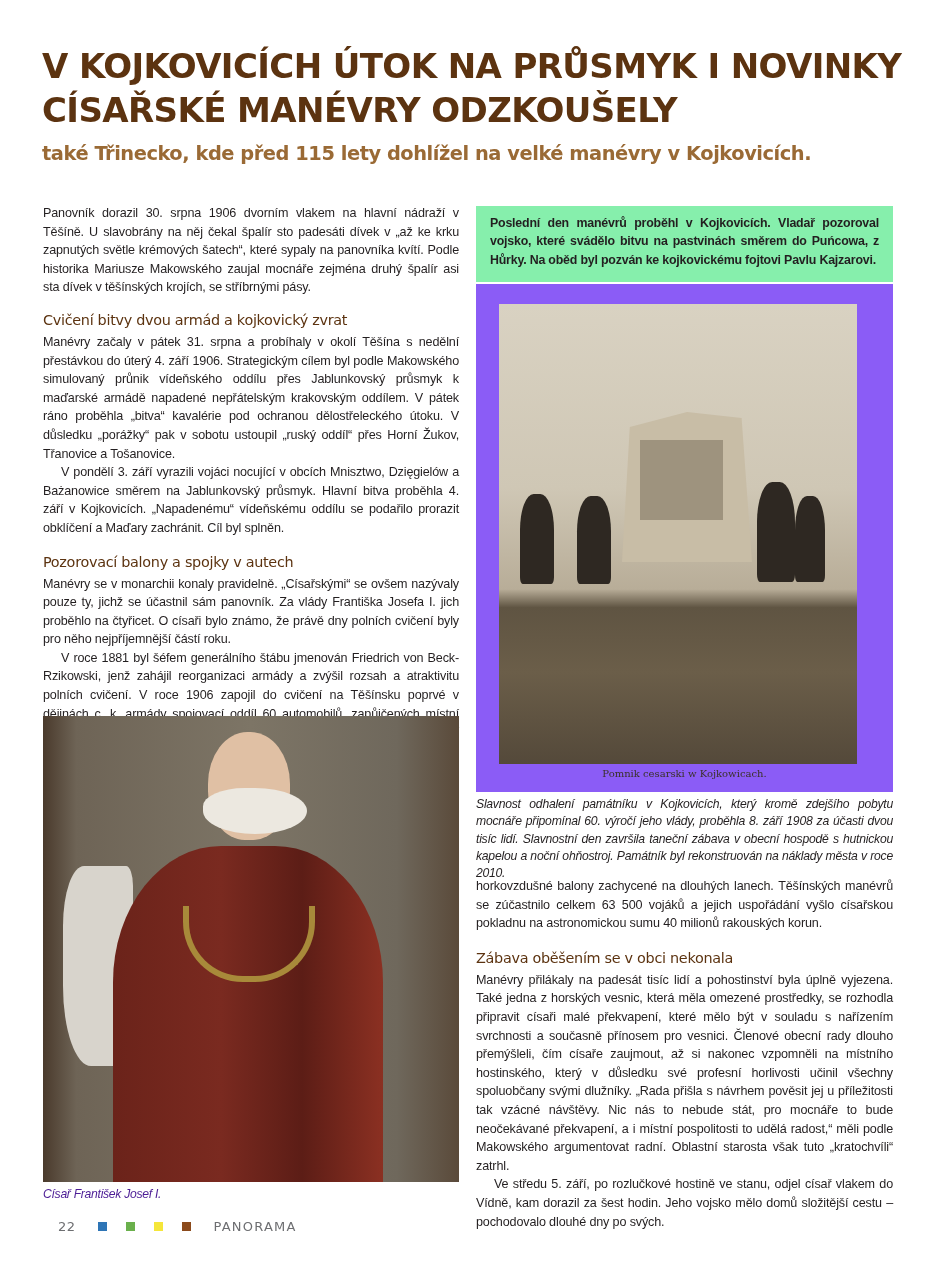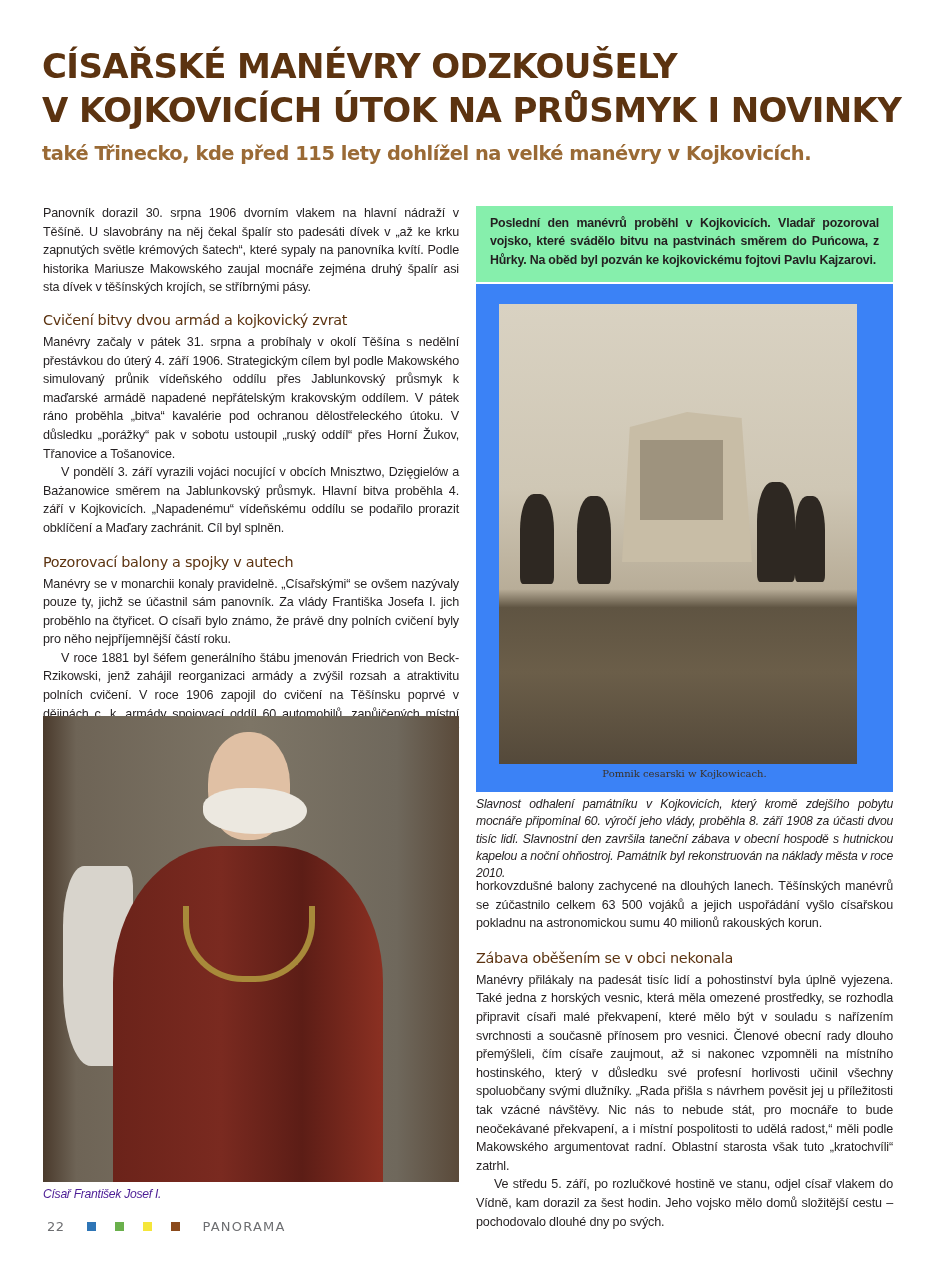--- a/index.html
+++ b/index.html
@@ -38,21 +38,21 @@
     #col-left-top h2.h2b { margin-top: 14px; }
     .callout {
       position: absolute; left: 476px; top: 206px; width: 389px; height: 60px;
       padding: 8px 14px 8px 14px; background: #86efac;
       font-family: "Liberation Sans", sans-serif; font-weight: bold;
       font-size: 12.4px; line-height: 18.3px; color: #231f20; letter-spacing: -0.2px;
       text-align: justify;
     }
     .photo-right {
       position: absolute; left: 476px; top: 284px; width: 417px; height: 508px;
-      background: #3b82f6;
+      background: #8b5cf6;
     }
     .photo-right .print {
       position: absolute; left: 23px; top: 20px; width: 358px; height: 460px;
       background:
         linear-gradient(180deg, #d9d2c2 0%, #cfc7b5 40%, #b8ad98 62%, #5f5442 66%, #6b5e49 80%, #54493a 100%);
     }
     .photo-right .monument {
       position: absolute; left: 123px; top: 108px; width: 130px; height: 150px;
       background: #c8bda6;
       clip-path: polygon(6% 10%, 50% 0%, 92% 4%, 100% 100%, 0% 100%);
@@ -101,34 +101,34 @@
     .portrait .chain {
       position: absolute; left: 140px; top: 190px; width: 120px; height: 70px;
       border: 6px solid #a88a3a; border-top: none; border-radius: 0 0 60px 60px;
     }
     .caption-left {
       position: absolute; left: 43px; top: 1186px; width: 416px;
       font-family: "Liberation Sans", sans-serif; font-style: italic;
       font-size: 12.2px; line-height: 17px; letter-spacing: -0.3px; color: #4c1d95;
     }
     .footer {
-      position: absolute; left: 47px; top: 1216px; height: 20px;
+      position: absolute; left: 58px; top: 1216px; height: 20px;
       display: flex; align-items: center; gap: 16px;
       font-family: "DejaVu Sans", sans-serif; font-size: 13px; color: #6d6e71;
     }
     .footer .pagenum { margin-right: 6px; letter-spacing: 0.5px; }
     .footer .sq { width: 9px; height: 9px; margin-right: 3px; display: inline-block; }
     .footer .brand { margin-left: 4px; letter-spacing: 1.2px; }
   </style>
 </head>
 <body>
 
 <h1 class="title">
+  <span>V KOJKOVICÍCH ÚTOK NA PRŮSMYK I NOVINKY</span>
   <span>CÍSAŘSKÉ MANÉVRY ODZKOUŠELY</span>
-  <span>V KOJKOVICÍCH ÚTOK NA PRŮSMYK I NOVINKY</span>
 </h1>
 
 <div class="subtitle">
   <span>také Třinecko, kde před 115 lety dohlížel na velké manévry v Kojkovicích.</span>
 </div>
 
 <div class="col" id="col-left-top">
   <p>Panovník dorazil 30. srpna 1906 dvorním vlakem na hlavní nádraží v Těšíně. U slavobrány na něj čekal špalír sto padesáti dívek v „až ke krku zapnutých světle krémových šatech“, které sypaly na panovníka kvítí. Podle historika Mariusze Makowského zaujal mocnáře zejména druhý špalír asi sta dívek v těšínských krojích, se stříbrnými pásy.</p>
   <h2>Cvičení bitvy dvou armád a kojkovický zvrat</h2>
   <p>Manévry začaly v pátek 31. srpna a probíhaly v okolí Těšína s nedělní přestávkou do úterý 4. září 1906. Strategickým cílem byl podle Makowského simulovaný průnik vídeňského oddílu přes Jablunkovský průsmyk k maďarské armádě napadené nepřátelským krakovským oddílem. V pátek ráno proběhla „bitva“ kavalérie pod ochranou dělostřeleckého útoku. V důsledku „porážky“ pak v sobotu ustoupil „ruský oddíl“ přes Horní Žukov, Třanovice a Tošanovice.</p>

